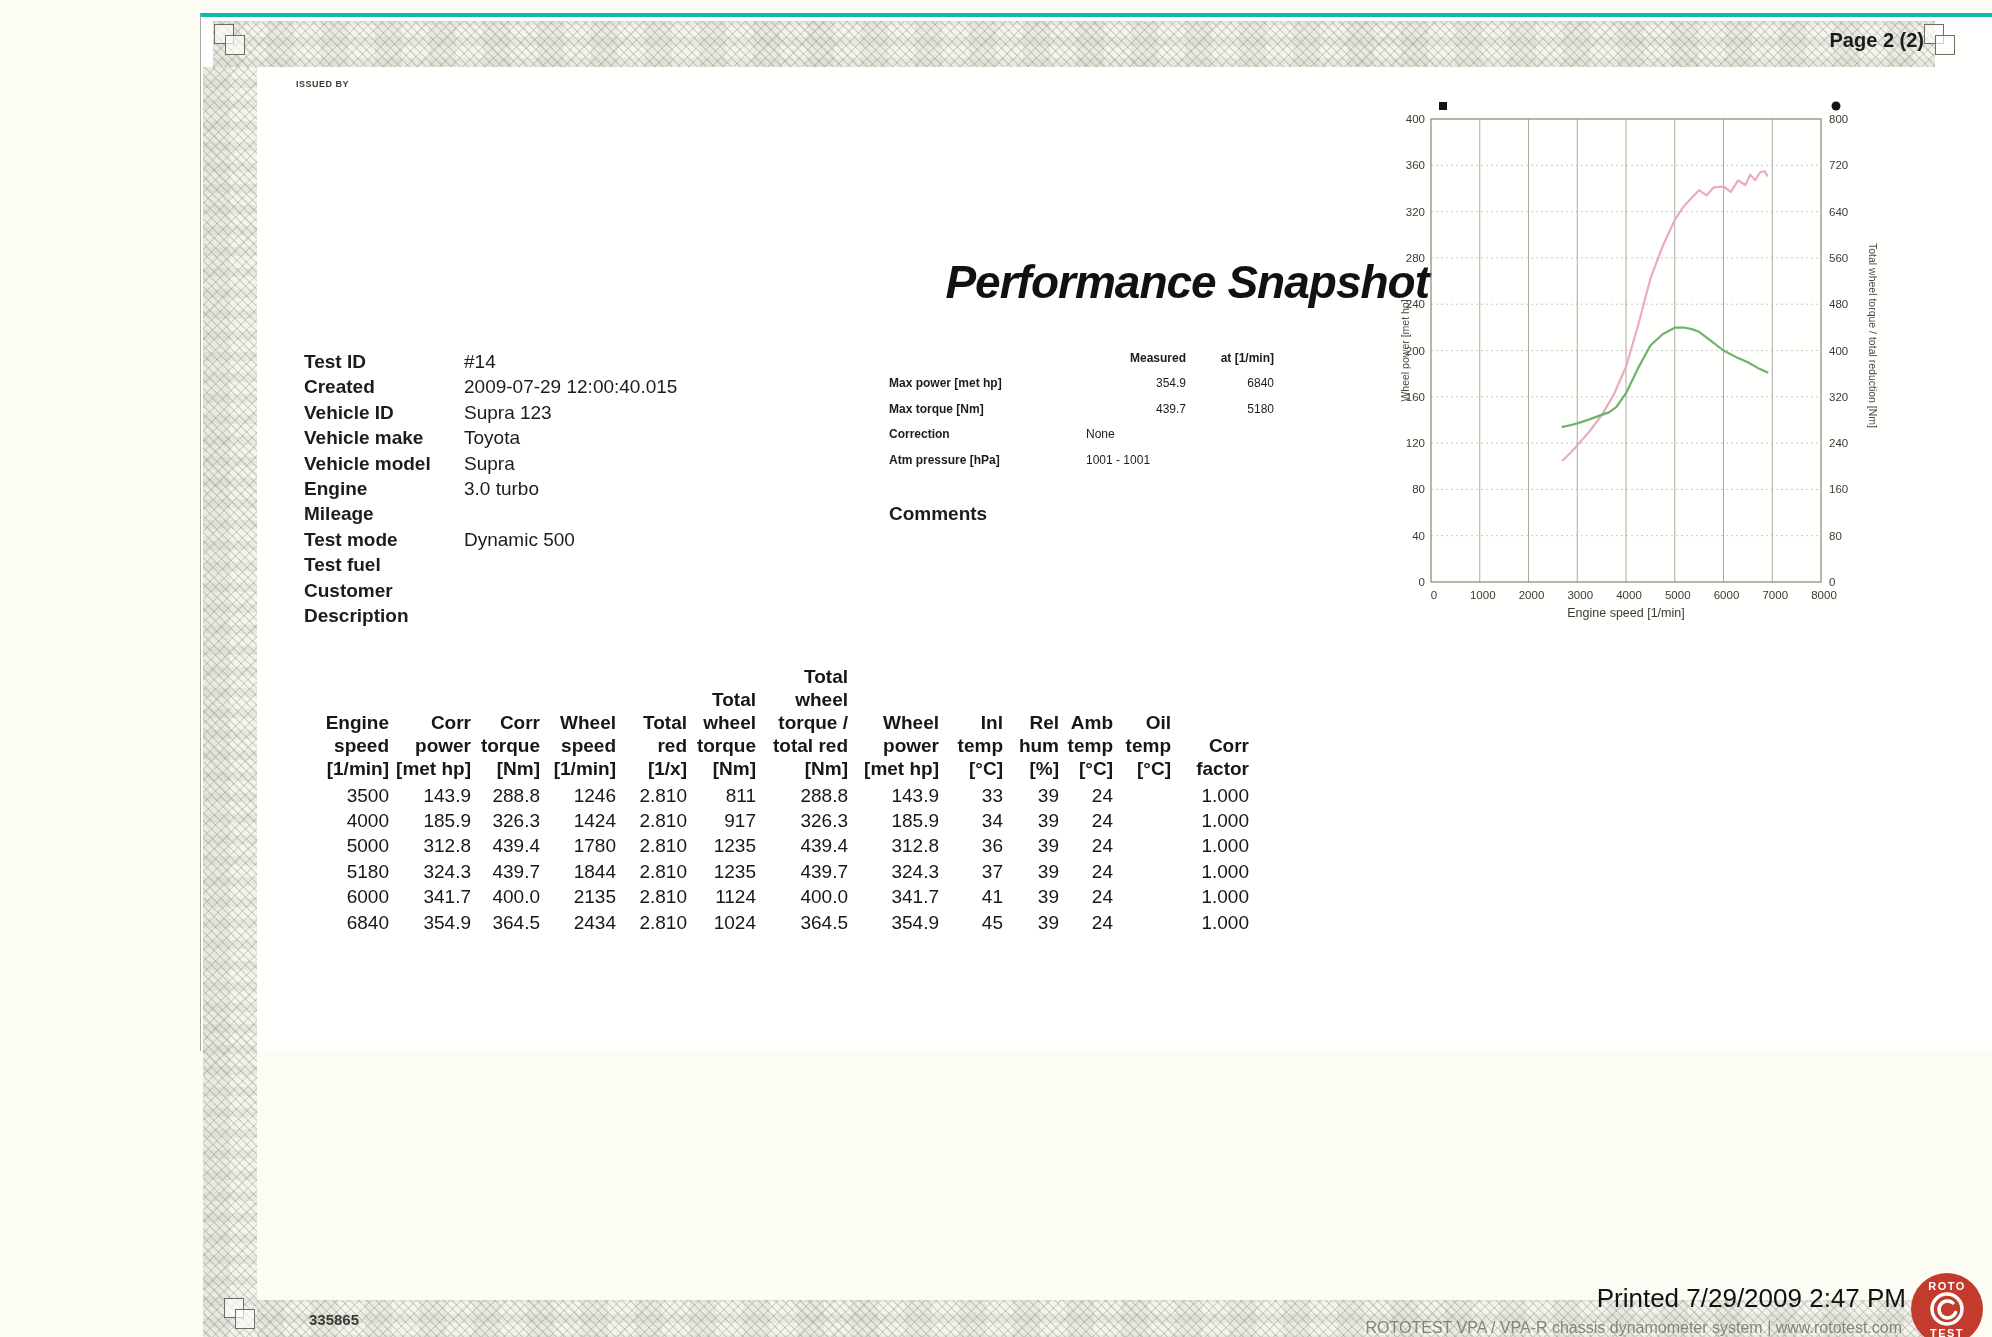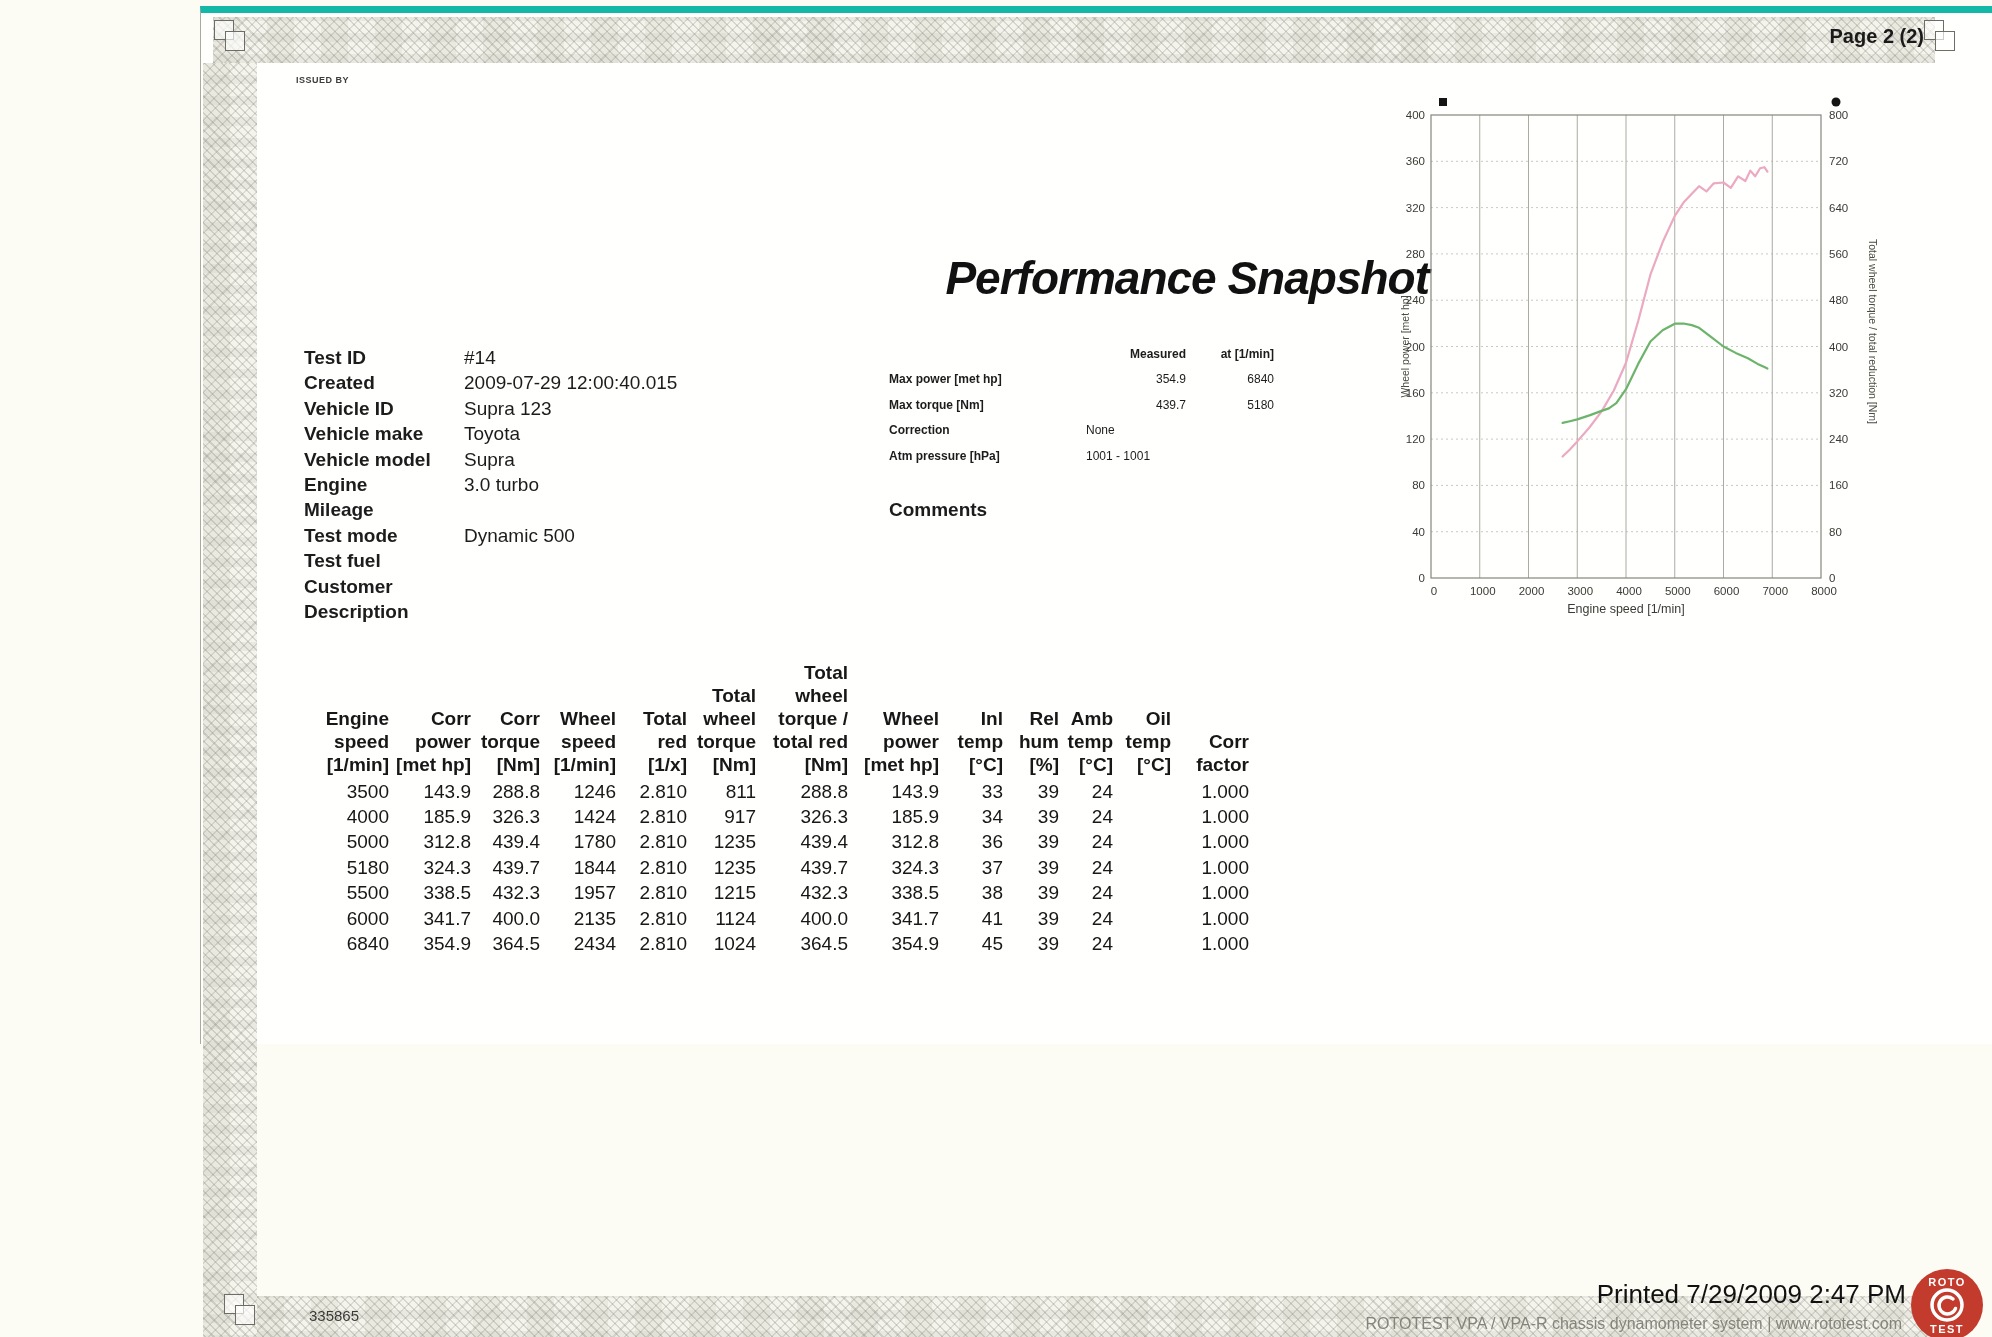--- a/index.html
+++ b/index.html
@@ -1,19 +1,19 @@
 <!DOCTYPE html>
 <html><head>
 <meta charset="utf-8">
 <style>
   * { margin:0; padding:0; box-sizing:border-box; }
   html,body { width:1992px; height:1337px; overflow:hidden;
     font-family:"Liberation Sans", sans-serif; background:#fcfbf4; color:#1c1c1c; }
-  .page { position:absolute; left:200px; top:6px; width:1792px; height:1038px;
-    background:#fffffd; border-left:1px solid #a9a9a1; border-top:7px solid #14b8a6; }
+  .page { position:absolute; left:200px; top:13px; width:1792px; height:1038px;
+    background:#fffffd; border-left:1px solid #a9a9a1; border-top:4px solid #14b8a6; }
   
   .pattern { position:absolute; background-color:#f5f4ec;
     background-image:
       repeating-linear-gradient(45deg, rgba(105,105,98,.22) 0 1.5px, transparent 1.5px 6px),
       repeating-linear-gradient(135deg, rgba(105,105,98,.18) 0 1.5px, transparent 1.5px 8px),
       repeating-linear-gradient(0deg, rgba(188,188,178,.20) 0 9px, transparent 9px 21px),
       repeating-linear-gradient(90deg, rgba(222,221,211,.45) 0 27px, transparent 27px 54px); }
   .strip-top    { left:12px; top:4px;    width:1722px; height:46px; }
   .strip-left   { left:2px;  top:50px;   width:54px;   height:1281px; }
   .strip-bottom { left:56px; top:1283px; width:1678px; height:44px; }
@@ -54,21 +54,21 @@
   .axis-title-x { font-size:12.5px; fill:#3a3a36; font-family:"Liberation Sans", sans-serif; }
 
   table.results { position:absolute; left:121px; top:648px; border-collapse:collapse;
     font-size:19px; color:#171717; table-layout:fixed; }
   table.results th { font-weight:bold; text-align:right; vertical-align:bottom;
     padding:0 2px 3px 0; line-height:23px; }
   table.results td { text-align:right; padding:0 2px 0 0; height:25.4px; }
 
   .printed { position:absolute; right:86px; top:1266px; font-size:26px; color:#111; }
   .footer-system { position:absolute; right:90px; top:1302px; font-size:16px; color:#84847c; }
-  .doc-number { position:absolute; left:108px; top:1294px; font-size:15px; font-weight:normal; color:#3a3a36; }
+  .doc-number { position:absolute; left:108px; top:1294px; font-size:15px; font-weight:bold; color:#3a3a36; }
   .logo { position:absolute; left:1708px; top:1254px; width:76px; height:76px; }
 </style>
 </head>
 <body>
 
 <div class="page">
   <div class="pattern strip-top"></div>
   <div class="pattern strip-left"></div>
   <div class="pattern strip-bottom"></div>
 
@@ -361,35 +361,20 @@
           <td>1235</td>
           <td>439.7</td>
           <td>324.3</td>
           <td>37</td>
           <td>39</td>
           <td>24</td>
           <td></td>
           <td>1.000</td>
         </tr>
         <tr>
-          <td>5500</td>
-          <td>338.5</td>
-          <td>432.3</td>
-          <td>1957</td>
-          <td>2.810</td>
-          <td>1215</td>
-          <td>432.3</td>
-          <td>338.5</td>
-          <td>38</td>
-          <td>39</td>
-          <td>24</td>
-          <td></td>
-          <td>1.000</td>
-        </tr>
-        <tr>
           <td>6000</td>
           <td>341.7</td>
           <td>400.0</td>
           <td>2135</td>
           <td>2.810</td>
           <td>1124</td>
           <td>400.0</td>
           <td>341.7</td>
           <td>41</td>
           <td>39</td>

